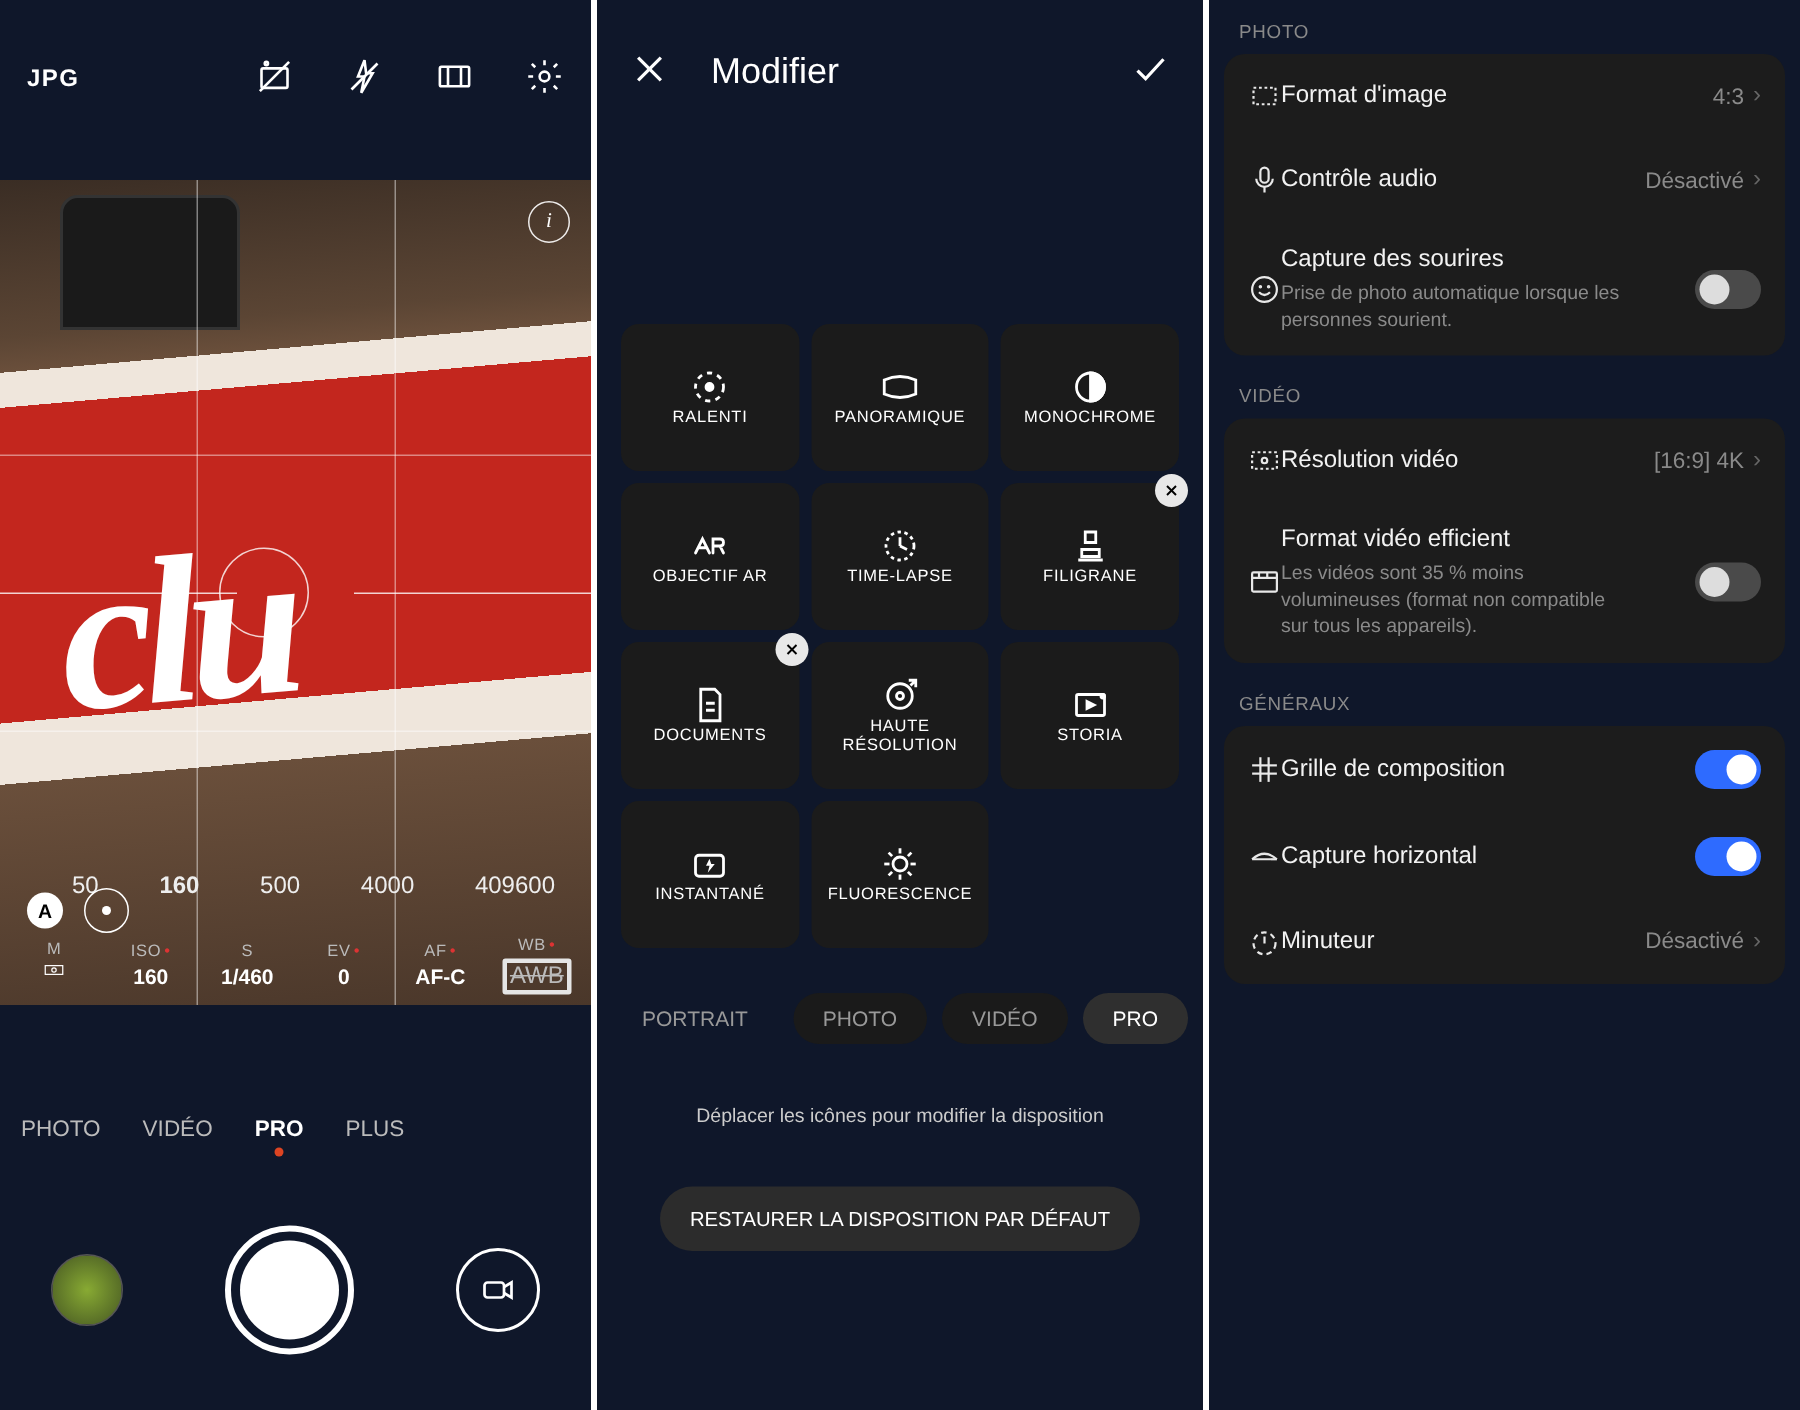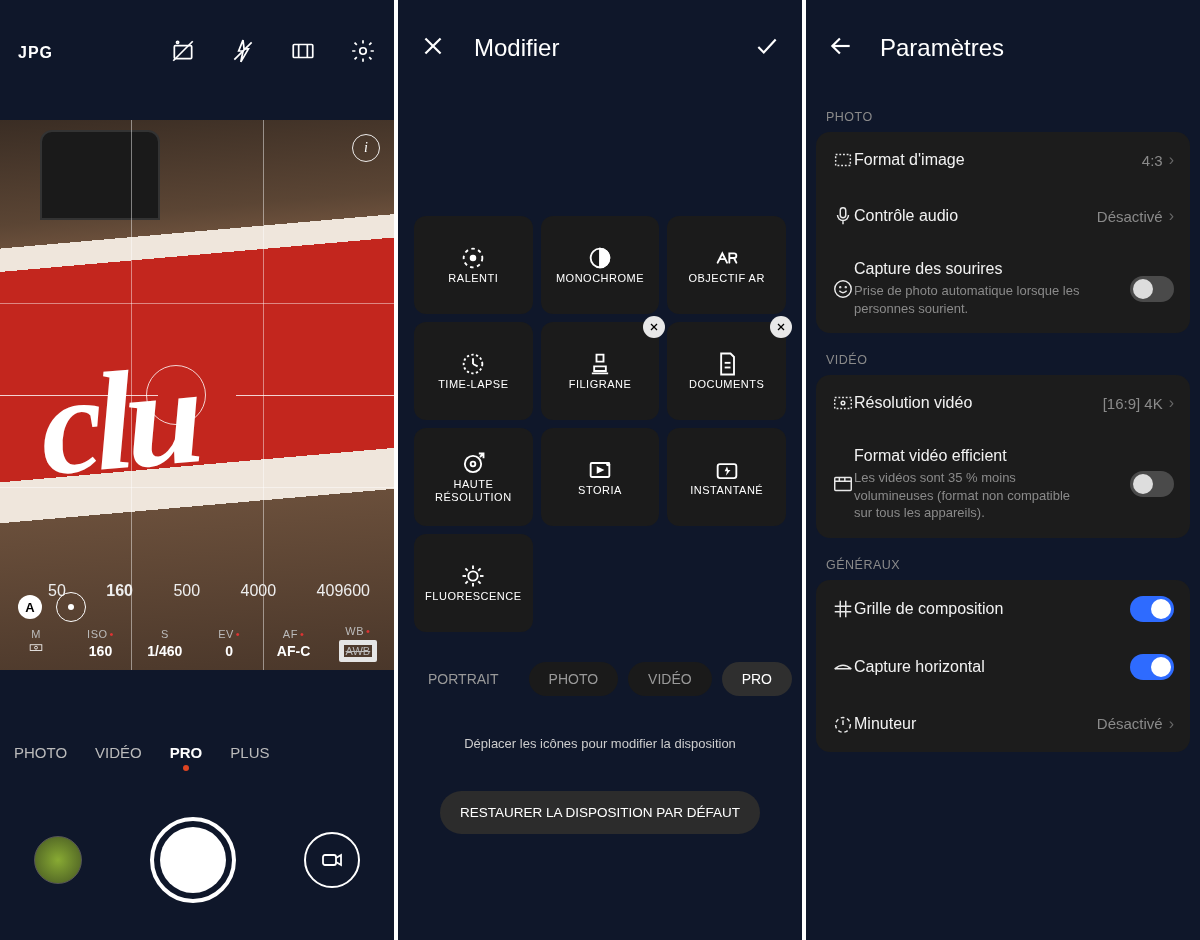--- a/index.html
+++ b/index.html
@@ -37,21 +37,21 @@
   .iso-dots { position:absolute; bottom:48px; left:18px; display:flex; align-items:center; gap:14px;}
   .dot-A { width:24px; height:24px; border-radius:50%; background:#fff; color:#000; display:flex; align-items:center; justify-content:center; font-size:13px; font-weight:700;}
   .dot-ring { width:30px; height:30px; border:1.5px solid #fff; border-radius:50%; position:relative;}
   .dot-ring::after{content:"";position:absolute;inset:11px;border-radius:50%;background:#fff;}
 
   .pro-params { position:absolute; bottom:0; left:0; right:0; height:54px; display:flex; padding:0 4px;}
   .pro-col { flex:1; display:flex; flex-direction:column; align-items:center; justify-content:center; gap:3px; font-size:11px; color:#bbb;}
   .pro-col .val { font-size:14px; font-weight:700; color:#fff;}
   .pro-col .lab { letter-spacing:.5px;}
   .pro-col .pdot::after{content:"•"; color:#d33; margin-left:2px;}
-  .pro-col .awb { font-size:11px; border:5px solid #e5e5e5; border-radius:2px; padding:0 2px; text-decoration:line-through;}
+  .pro-col .awb { font-size:16px; border:3px solid #e5e5e5; border-radius:2px; padding:0 2px; text-decoration:line-through;}
 
   .p1-modes { position:absolute; bottom:168px; top:auto; left:0; right:0; display:flex; gap:28px; padding:0 14px; font-size:15px; color:#bbb; align-items:center; height:40px;}
   .p1-modes .m.sel { color:#fff; font-weight:700; position:relative;}
   .p1-modes .m.sel::after{content:""; position:absolute; left:50%; bottom:-10px; width:6px; height:6px; background:#d42; border-radius:50%; transform:translateX(-50%);}
   .p1-bottom { position:absolute; bottom:0; left:0; right:0; height:160px; display:flex; align-items:center; justify-content:space-around;}
   .thumb { width:48px; height:48px; border-radius:50%; background:radial-gradient(circle,#8a3,#452); border:1px solid #555;}
   .shutter { width:86px; height:86px; border-radius:50%; border:4px solid #fff; display:flex; align-items:center; justify-content:center;}
   .shutter-inner { width:66px; height:66px; border-radius:50%; background:#fff;}
   .vidbtn { width:56px; height:56px; border-radius:50%; border:2px solid #fff; display:flex; align-items:center; justify-content:center;}
   .vidbtn svg { width:24px; height:24px; stroke:#fff; fill:none; stroke-width:1.8;}
@@ -221,20 +221,26 @@
     <div class="p2-grid" id="p2-grid">
         <div class="tile">
           <svg viewBox="0 0 24 24">
             <circle cx="12" cy="12" r="8" stroke-dasharray="3 3"></circle>
             <circle cx="12" cy="12" r="2" fill="#fff"></circle>
           </svg>
           <div class="tlabel">RALENTI</div>
         </div>
         <div class="tile">
           <svg viewBox="0 0 24 24">
+            <path d="M3 8 Q12 4 21 8 L21 16 Q12 20 3 16 Z"></path>
+          </svg>
+          <div class="tlabel">PANORAMIQUE</div>
+        </div>
+        <div class="tile">
+          <svg viewBox="0 0 24 24">
             <circle cx="12" cy="12" r="8"></circle>
             <path d="M12 4 A8 8 0 0 1 12 20 Z" fill="#fff"></path>
           </svg>
           <div class="tlabel">MONOCHROME</div>
         </div>
         <div class="tile">
           <svg viewBox="0 0 24 24">
             <path d="M4 16 L8 8 L12 16 M6 13 H10 M14 16 V8 H18 Q20 8 20 10 Q20 12 18 12 H14 M18 12 L20 16" stroke-linecap="round"></path>
           </svg>
           <div class="tlabel">OBJECTIF AR</div>
@@ -319,27 +325,20 @@
         <div class="pill sel">PRO</div>
       </div>
 
     <div class="p2-hint">Déplacer les icônes pour modifier la disposition</div>
     <div class="p2-restore">RESTAURER LA DISPOSITION PAR DÉFAUT</div>
   </div>
 
   <div class="divider"></div>
 
   <div class="panel p3">
-    <div class="p3-head">
-      <span><svg viewBox="0 0 24 24">
-            <line x1="20" y1="12" x2="4" y2="12"></line>
-            <polyline points="11 5 4 12 11 19"></polyline>
-          </svg></span>
-      <h1>Paramètres</h1>
-    </div>
     <div id="p3-body">
         <div class="sect-label">PHOTO</div>
         <div class="card">
           <div class="row">
             <span class="ricon">
               <svg viewBox="0 0 24 24">
                 <rect x="4" y="6" width="16" height="12" stroke-dasharray="2 2"></rect>
               </svg>
             </span>
             <div class="rt">

